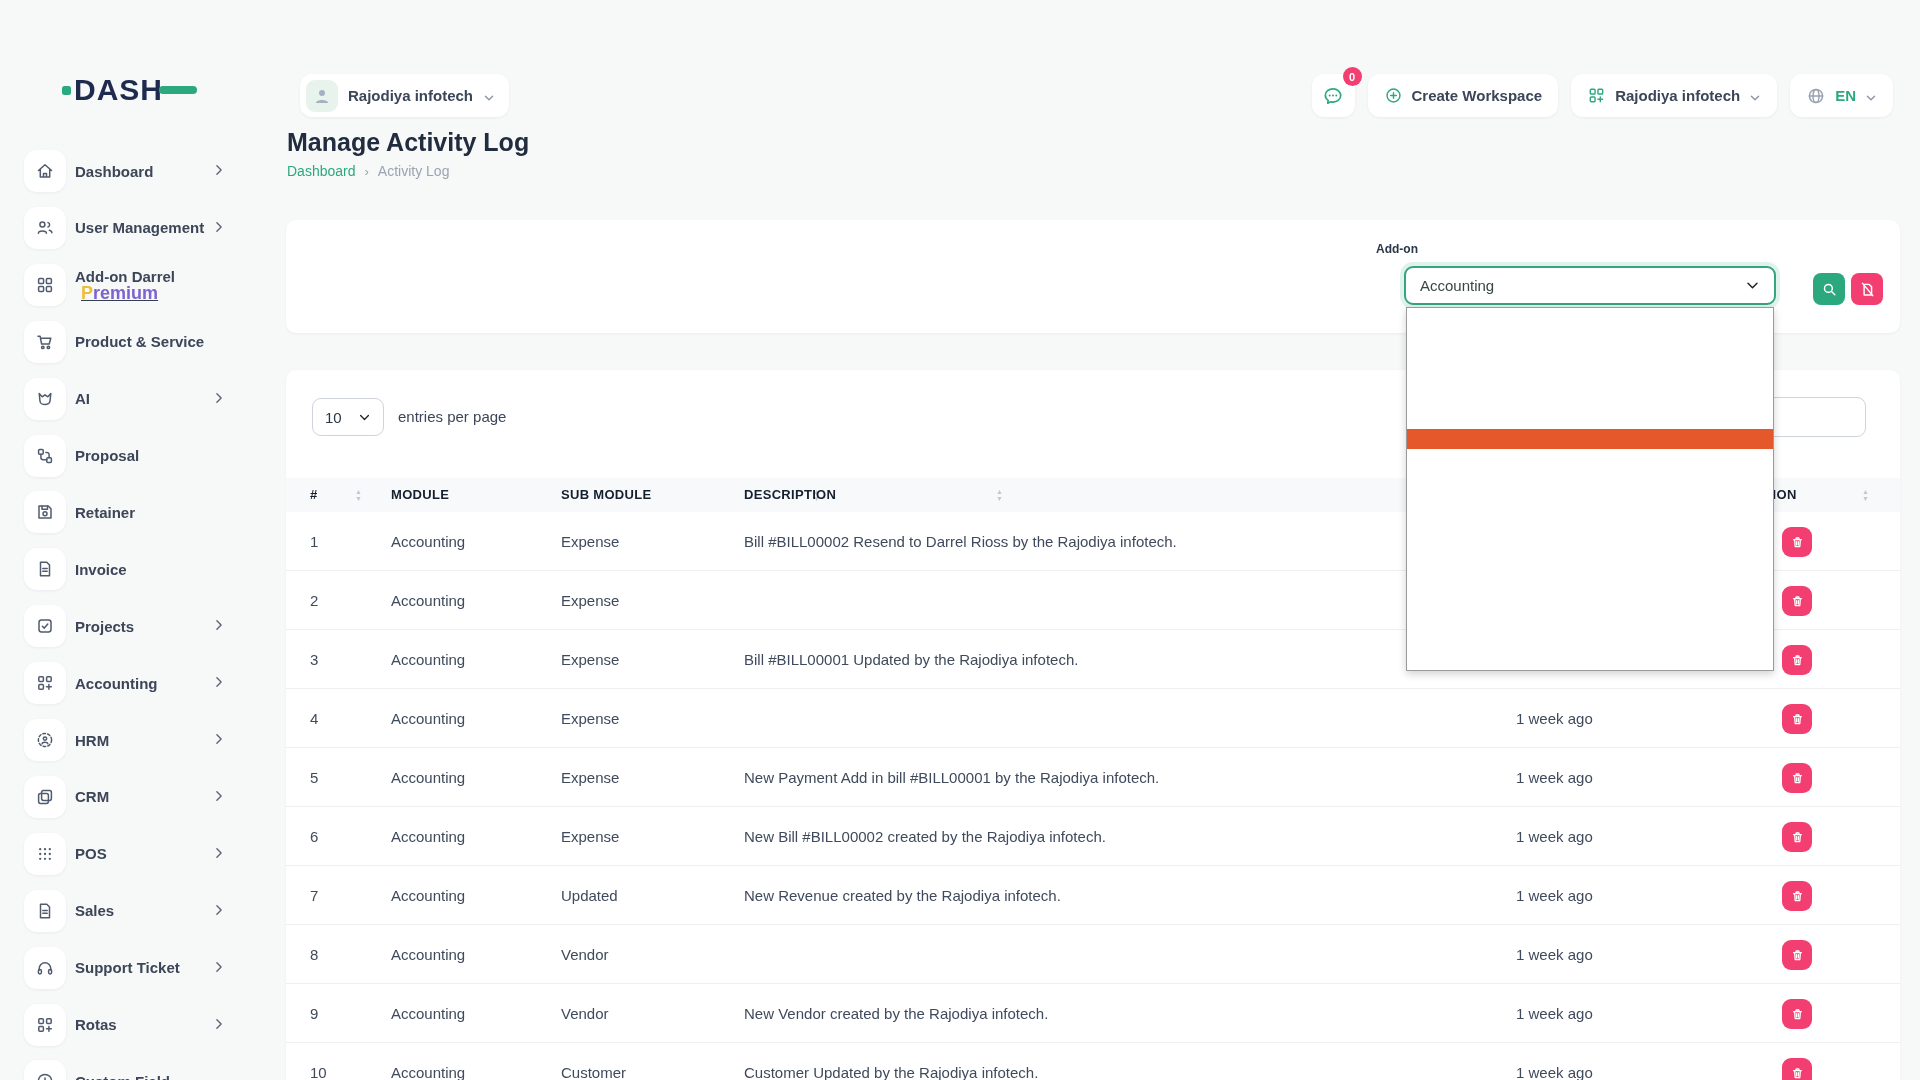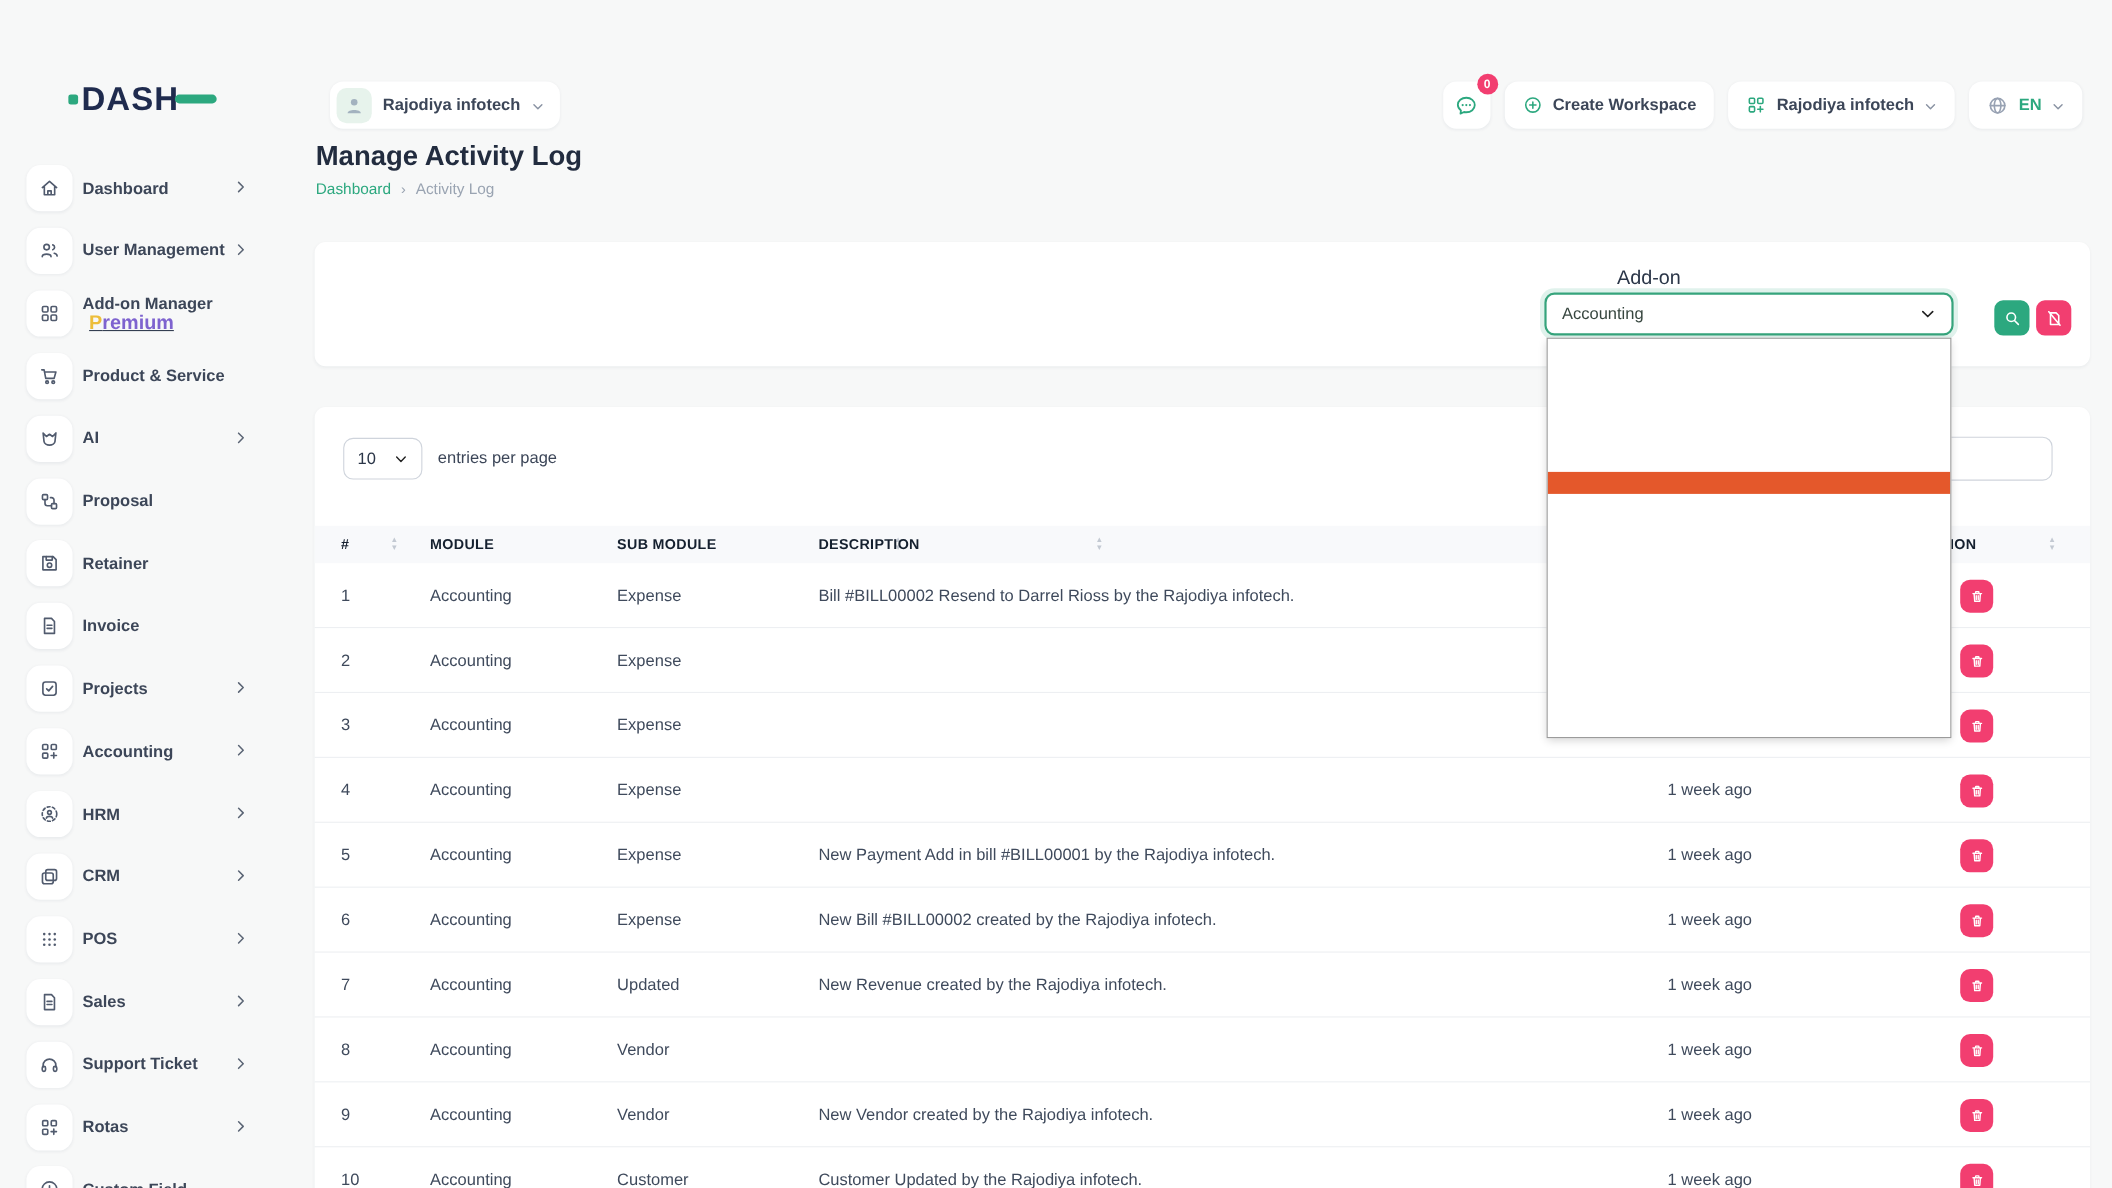--- a/index.html
+++ b/index.html
@@ -45,21 +45,21 @@
   .bc-link { color:#2ca87f; cursor:pointer; }
   .bc-sep { color:#9aa4b2; font-size:13px; }
   .bc-current { color:#9aa4b2; }
 
   
   .card { position:absolute; left:286px; width:1614px; background:#fff; border-radius:10px; box-shadow:0 1px 3px rgba(25,39,60,.05); }
   .filter-card { top:220px; height:113px; }
   .table-card { top:370px; height:762px; }
 
   
-  .addon-label { position:absolute; left:1184px; top:22px; font-size:18px; font-weight:400; color:#2b3648; }
+  .addon-label { position:absolute; left:1090px; top:22px; font-size:12px; font-weight:700; color:#2b3648; }
   .addon-select { position:absolute; left:1118px; top:46px; width:372px; height:39px; background:#fff;
                   border:2px solid #36a47c; border-radius:9px; box-shadow:0 0 0 4px rgba(44,168,127,.15);
                   display:flex; align-items:center; padding:0 14px; cursor:pointer; }
   .addon-select-value { font-size:15px; color:#37463f; flex:1; }
   .filter-btn { position:absolute; top:53px; width:32px; height:32px; border:none; border-radius:8px;
                 display:flex; align-items:center; justify-content:center; cursor:pointer; }
   .search-btn { left:1527px; background:#2ca87f; }
   .reset-btn { left:1565px; background:#f23e70; }
   .filter-btn svg { width:17px; height:17px; }
 
@@ -148,21 +148,21 @@
         <div class="nav-item" style="top: 262.8px;">
           <span class="nav-icon-tile">
             <svg viewBox="0 0 20 20">
               <rect class="icon-stroke" x="3.6" y="3.6" width="5" height="5" rx="1.1"></rect>
               <rect class="icon-stroke" x="11.4" y="3.6" width="5" height="5" rx="1.1"></rect>
               <rect class="icon-stroke" x="3.6" y="11.4" width="5" height="5" rx="1.1"></rect>
               <rect class="icon-stroke" x="11.4" y="11.4" width="5" height="5" rx="1.1"></rect>
             </svg>
           </span>
           <span class="nav-label-wrap">
-            <span class="nav-label">Add-on Manager</span>
+            <span class="nav-label">Add-on Darrel</span>
             <span class="nav-sub"><span class="prem-a">P</span><span class="prem-b">remium</span></span>
           </span>
 
         </div>
         <div class="nav-item" style="top: 319.7px;">
           <span class="nav-icon-tile">
             <svg viewBox="0 0 20 20">
               <path class="icon-stroke" d="M3 4.2 h2.1 L6.6 12 h7.6 l1.6-5.8 H5.5"></path>
               <circle class="icon-stroke" cx="7.8" cy="15.4" r="1.2"></circle>
               <circle class="icon-stroke" cx="13.4" cy="15.4" r="1.2"></circle>
@@ -556,20 +556,21 @@
             <svg viewBox="0 0 20 20">
               <path class="white-ic" d="M4.8 6.2 h10.4 M8 6.2 V4.6 a.6.6 0 0 1 .6-.6 h2.8 a.6.6 0 0 1 .6.6 V6.2 M6.2 6.2 l.7 9.2 h6.2 l.7-9.2" stroke-width="1.3"></path>
               <path class="white-ic" d="M8.8 8.8 v4.4 M11.2 8.8 v4.4" stroke-width="1.3"></path>
             </svg>
           </button>
         </div>
         <div class="trow">
           <span class="td td-num">3</span>
           <span class="td td-mod">Accounting</span>
           <span class="td td-sub">Expense</span>
+          <span class="td td-desc">Bill #BILL00001 Updated by the Rajodiya infotech.</span>
           <span class="td td-date">1 week ago</span>
           <button class="row-del">
             <svg viewBox="0 0 20 20">
               <path class="white-ic" d="M4.8 6.2 h10.4 M8 6.2 V4.6 a.6.6 0 0 1 .6-.6 h2.8 a.6.6 0 0 1 .6.6 V6.2 M6.2 6.2 l.7 9.2 h6.2 l.7-9.2" stroke-width="1.3"></path>
               <path class="white-ic" d="M8.8 8.8 v4.4 M11.2 8.8 v4.4" stroke-width="1.3"></path>
             </svg>
           </button>
         </div>
         <div class="trow">
           <span class="td td-num">4</span>

